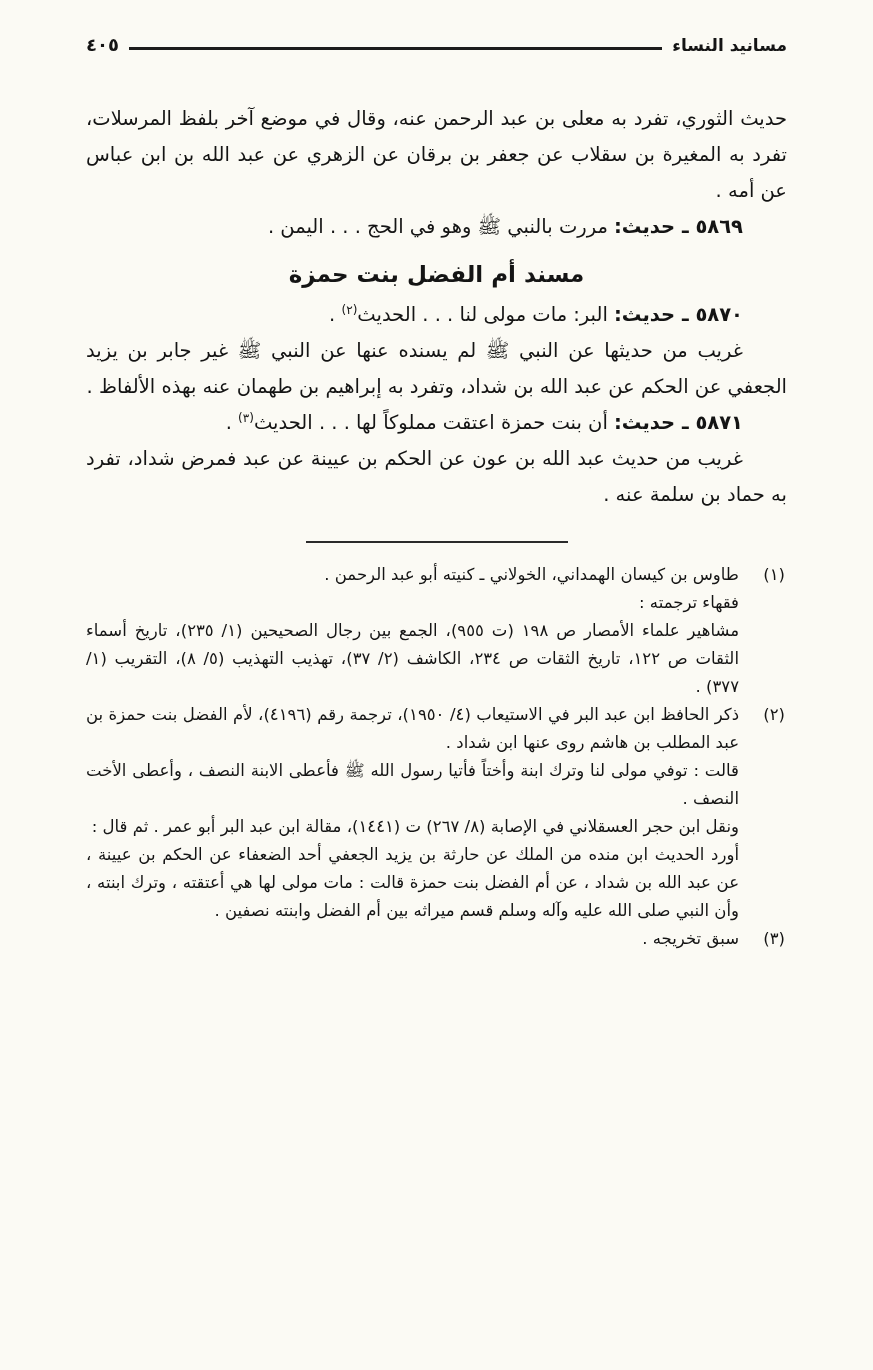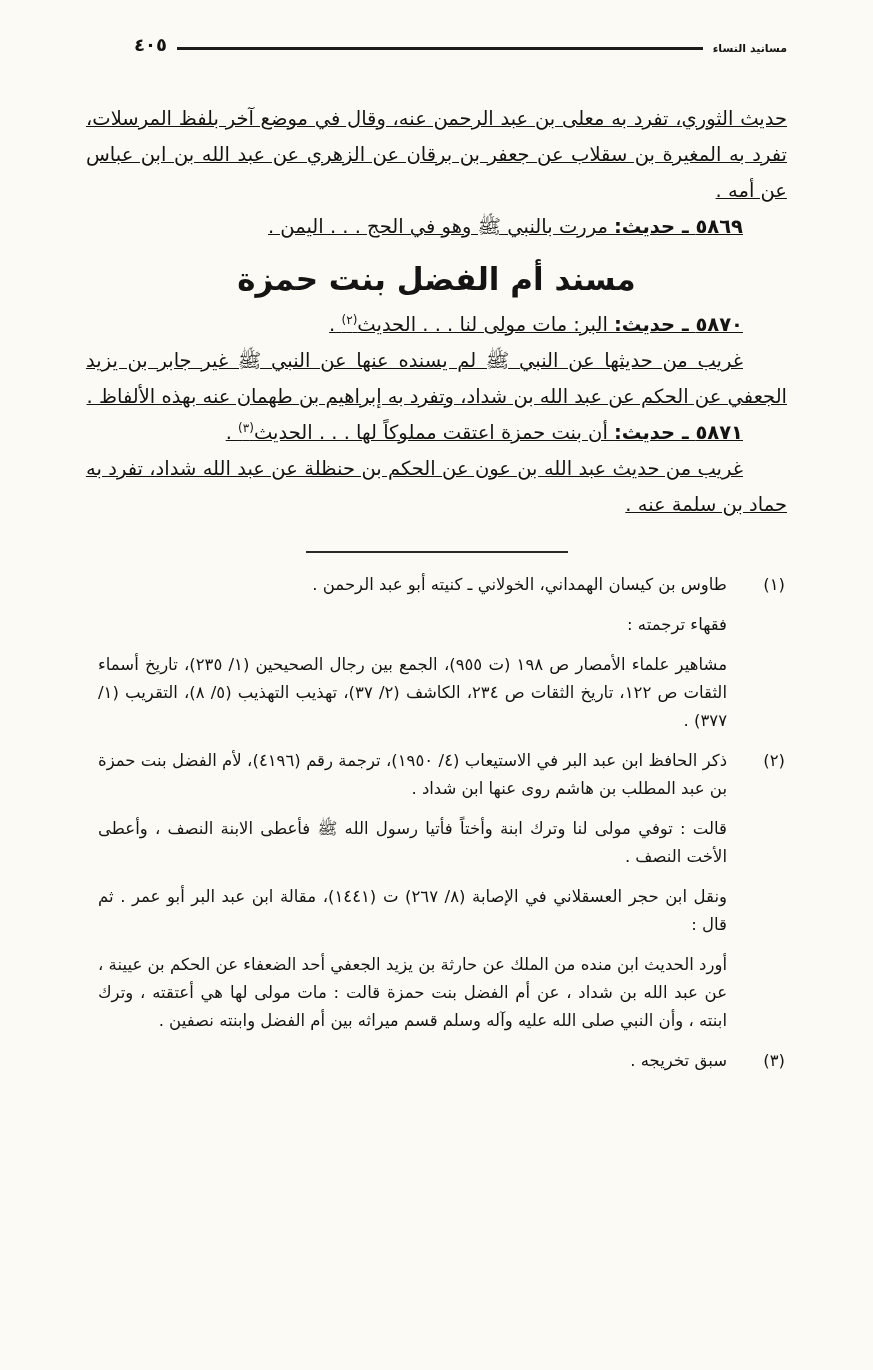--- a/index.html
+++ b/index.html
@@ -14,53 +14,52 @@
     direction:rtl;
     font-family:"DejaVu Sans", sans-serif;
     overflow:hidden;
   }
   
   .header {
     display:flex; align-items:flex-end; gap:10px;
     font-weight:bold;
     margin-bottom:46px;
   }
-  .book-title { font-size:11px; white-space:nowrap; }
-  .page-num   { font-size:18px; white-space:nowrap;margin-left:48px; }
+  .book-title { font-size:17px; white-space:nowrap; }
+  .page-num   { font-size:18px; white-space:nowrap; }
   .header-rule { flex:1 1 auto; height:3px; background:#1c1c1c; margin-bottom:5px; }
 
   
   .body p {
     margin:0;
     font-size:19.5px;
     line-height:36px;
     text-align:justify;
     text-justify:inter-word;
-    text-decoration:underline;
   }
   .indent { text-indent:44px; }
   b.lead { font-weight:bold; }
   sup.fnref { font-size:12px; line-height:0; }
   .section-title {
     text-align:center;
-    font-size:31px;
+    font-size:23px;
     font-weight:bold;
     margin:16px 0 10px 0;
   }
 
   
   .footnotes { margin-top:28px; font-size:16.5px; }
   .fn-rule {
     width:262px; height:2px;
     background:#2a2a2a;
     margin:0 auto 18px auto;
   }
   .footnote { position:relative; padding-right:48px; margin:0; }
   .footnote p {
-    margin:12px;
+    margin:0;
     line-height:28px;
     text-align:justify;
     text-justify:inter-word;
   }
   .fn-marker {
     position:absolute;
     right:2px; top:0;
     line-height:28px;
     white-space:nowrap;
   }
@@ -84,21 +83,21 @@
 
 
     <h2 class="section-title">مسند أم الفضل بنت حمزة</h2>
 
     <p class="indent"><b class="lead">٥٨٧٠ ـ حديث:</b><span> البر: مات مولى لنا . . . الحديث</span><sup class="fnref">(٢)</sup><span> .</span></p>
 
     <p class="indent">غريب من حديثها عن النبي ﷺ لم يسنده عنها عن النبي ﷺ غير جابر بن يزيد الجعفي عن الحكم عن عبد الله بن شداد، وتفرد به إبراهيم بن طهمان عنه بهذه الألفاظ .</p>
 
     <p class="indent"><b class="lead">٥٨٧١ ـ حديث:</b><span> أن بنت حمزة اعتقت مملوكاً لها . . . الحديث</span><sup class="fnref">(٣)</sup><span> .</span></p>
 
-    <p class="indent">غريب من حديث عبد الله بن عون عن الحكم بن حنظلة عن عبد الله شداد، تفرد به حماد بن سلمة عنه .</p>
+    <p class="indent">غريب من حديث عبد الله بن عون عن الحكم بن عيينة عن عبد فمرض شداد، تفرد به حماد بن سلمة عنه .</p>
 
   </div>
 
   <div class="footnotes">
     <div class="fn-rule"></div>
 
     <div class="footnote">
       <span class="fn-marker">(١)</span>
       <p>طاوس بن كيسان الهمداني، الخولاني ـ كنيته أبو عبد الرحمن .</p>
       <p>فقهاء ترجمته :</p>

